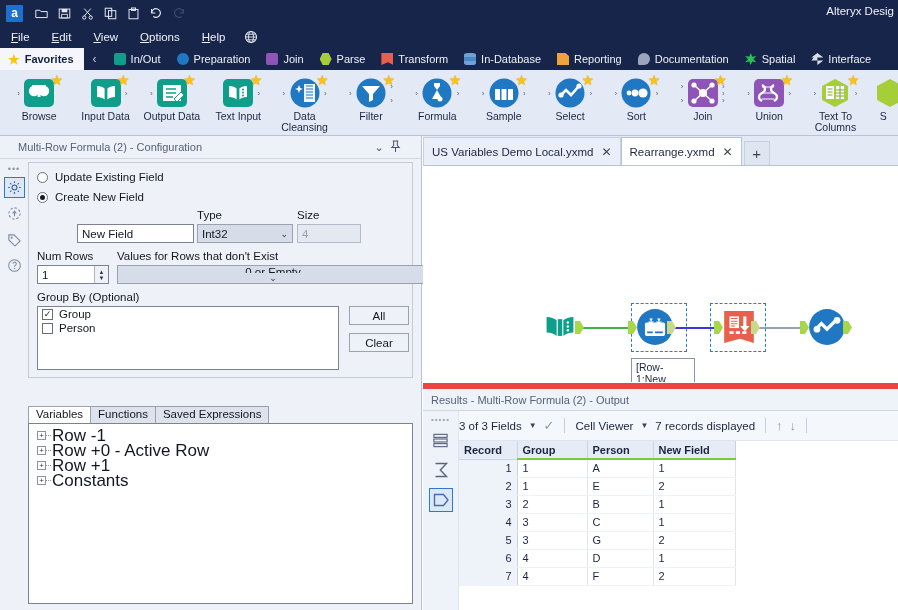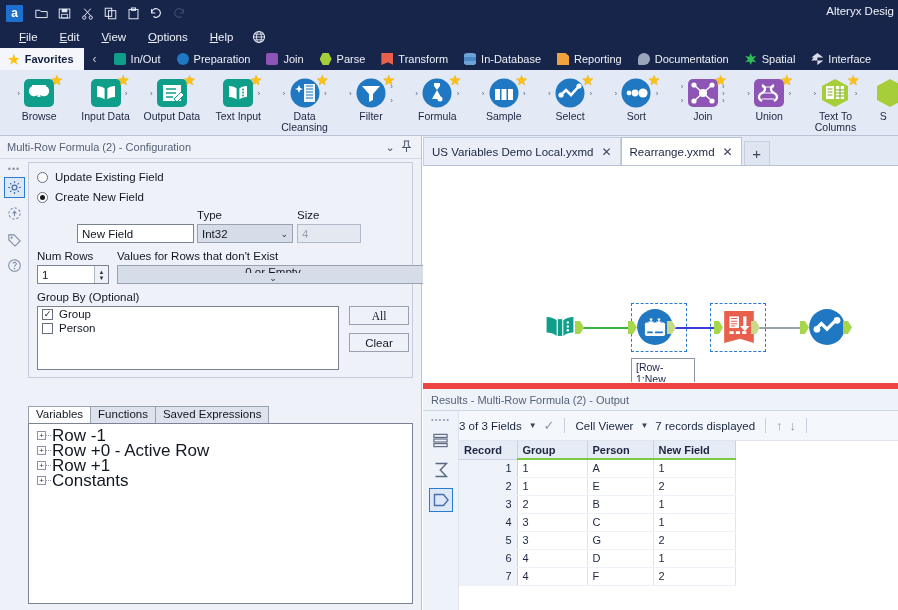--- a/index.html
+++ b/index.html
@@ -33,21 +33,21 @@
   .qa-btn svg { display:block; }
   .app-title {
     position: absolute; right: 4px; top: 5px;
     font-size: 11.5px; color: #f0f2f7; white-space: nowrap;
   }
 
   
   .menubar {
     position: absolute; top: 26px; left: 0; width: 898px; height: 22px;
     background: #17254b; color: #ffffff;
-    display: flex; align-items: center; padding-left: 8px;
+    display: flex; align-items: center;
   }
   .menu-item {
     padding: 2px 11px; font-size: 11.5px; color: #eef1f7; white-space: nowrap;
   }
   .menu-item u { text-decoration: underline; }
   .globe-wrap { margin-left: 8px; display:flex; align-items:center; }
 
   
   .catbar {
     position: absolute; top: 48px; left: 0; width: 898px; height: 22px;
@@ -96,21 +96,21 @@
   }
   .anchor-l { left: -2px; } .anchor-r { right: -2px; }
 
   
   .cfg-panel {
     position: absolute; top: 136px; left: 0; width: 422px; height: 474px;
     background: #eef1f8; border-right: 1px solid #b9c3d6;
   }
   .cfg-header {
     height: 23px; background: #eef1f8; border-bottom: 1px solid #cfd6e4;
-    display: flex; align-items: center; padding: 0 7px;
+    display: flex; align-items: center; padding: 0 18px;
     color: #566279; font-size: 11px;
   }
   .cfg-header .spacer { flex: 1; }
   .cfg-header .hdr-btn { width: 16px; text-align:center; color:#4a5468; }
 
   .cfg-body { position: absolute; top: 24px; left: 0; right: 0; bottom: 0; display: flex; }
   .cfg-rail {
     width: 28px; background: #eef1f8; padding-top: 4px;
     display: flex; flex-direction: column; align-items: center; gap: 5px;
   }
@@ -707,21 +707,21 @@
             <div class="chkrow">
               <span class="chk">✓</span>
               <span class="chklabel">Group</span>
             </div>
             <div class="chkrow">
               <span class="chk"></span>
               <span class="chklabel">Person</span>
             </div>
           </div>
 
-          <div class="btn" style="position:absolute;left:320px;top:143px;width:60px;font-family:Liberation Serif, serif;">All</div>
+          <div class="btn" style="position:absolute;left:320px;top:143px;width:60px;">All</div>
           <div class="btn" style="position:absolute;left:320px;top:170px;width:60px;">Clear</div>
         </div>
 
         <div class="tabs">
           <div class="tab sel">Variables</div>
           <div class="tab">Functions</div>
           <div class="tab">Saved Expressions</div>
         </div>
 
         <div class="treebox">

